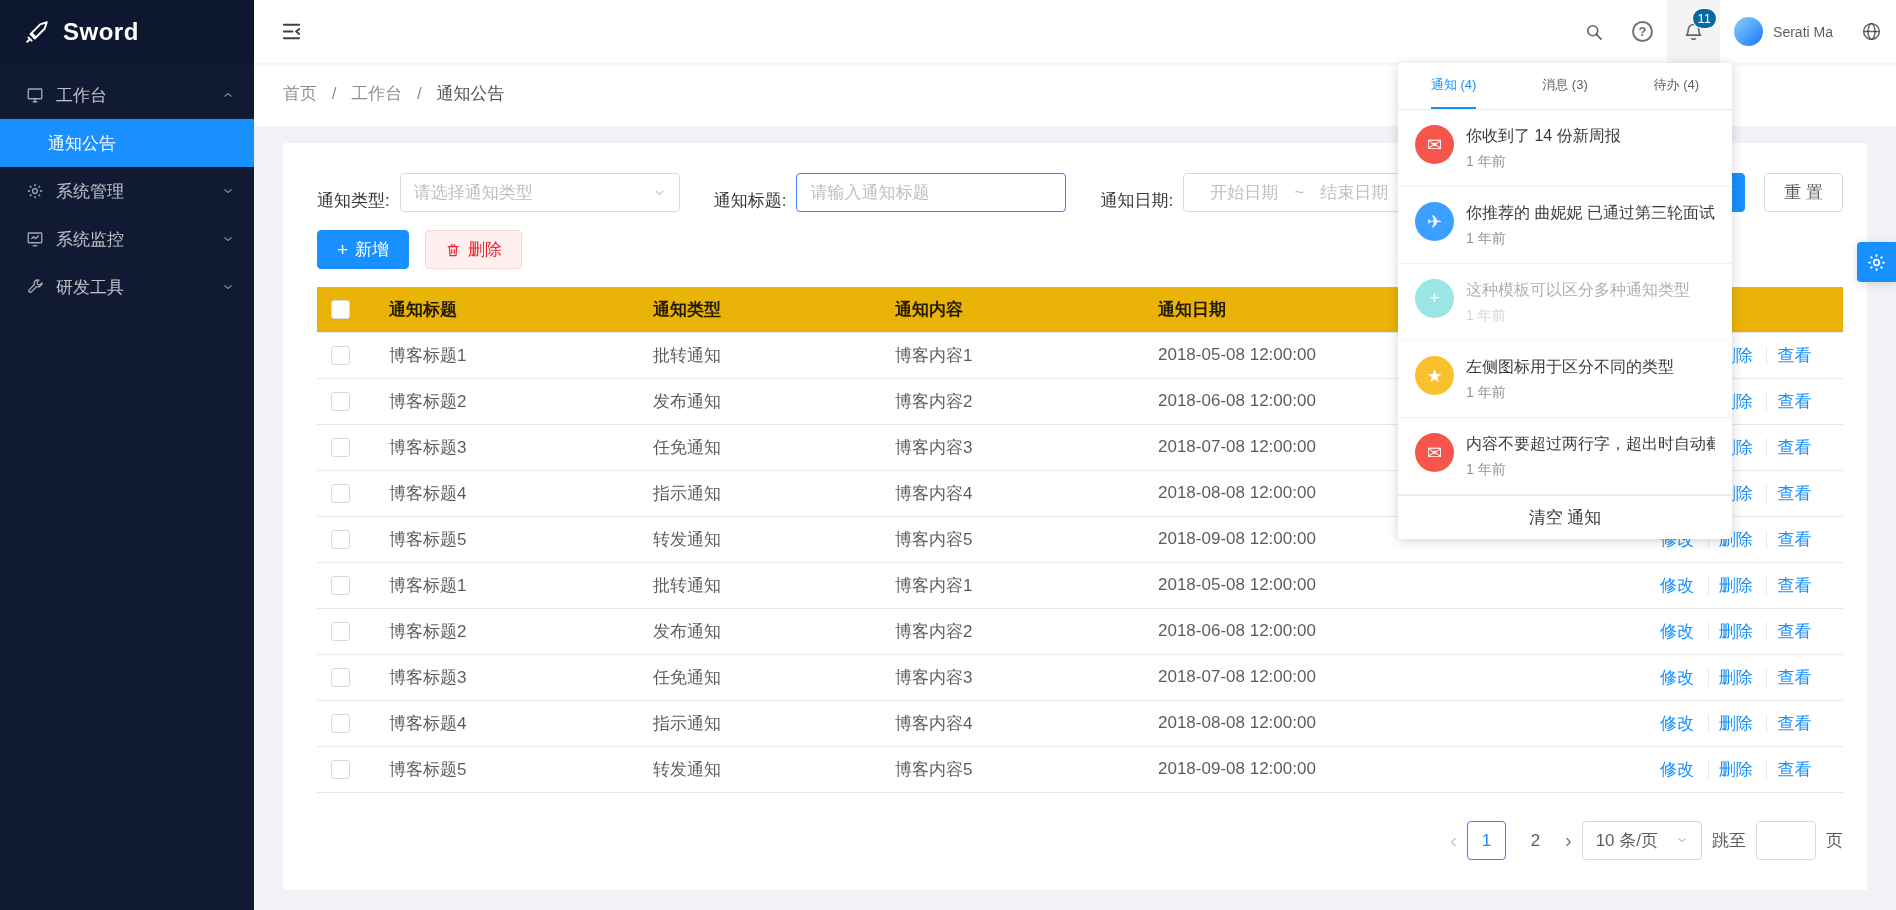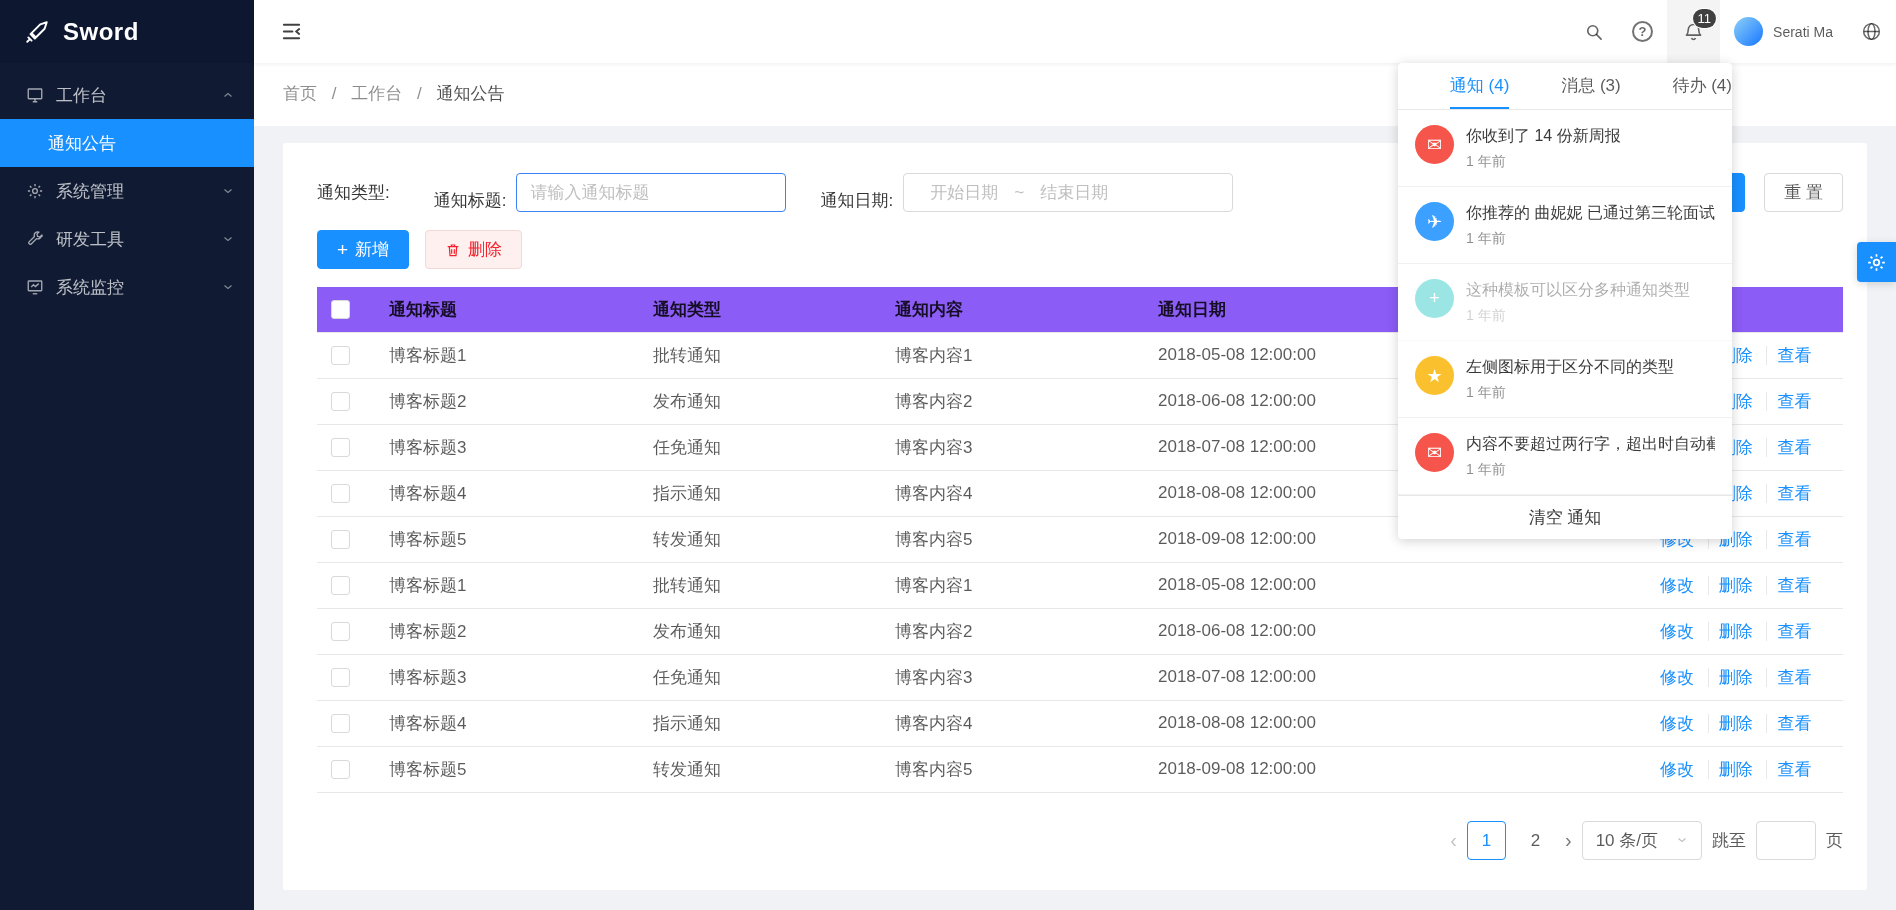--- a/index.html
+++ b/index.html
@@ -23,21 +23,21 @@
   .mi-icon { flex-shrink:0; opacity:.85; }
 
   
   .main { flex:1; min-width:0; display:flex; flex-direction:column; background:#f0f2f5; }
   .topbar { height:63px; background:#fff; display:flex; align-items:center; justify-content:space-between;
             padding-left:26px; box-shadow:0 1px 4px rgba(0,21,41,.08); position:relative; z-index:5; }
   .fold { display:flex; align-items:center; cursor:pointer; color:rgba(0,0,0,.75); }
   .topbar-right { display:flex; align-items:center; height:100%; }
   .tb-action { height:100%; display:flex; align-items:center; padding:0 14px; cursor:pointer; color:rgba(0,0,0,.6); }
   .tb-action.bell { position:relative; background:#f4f4f4; padding:0 16px; }
-  .badge { position:absolute; top:9px; right:4px; background:#404040; color:#fff; font-size:13px;
+  .badge { position:absolute; top:9px; right:4px; background:#0369a1; color:#fff; font-size:13px;
            line-height:19px; padding:0 5px; border-radius:10px; box-shadow:0 0 0 1px #fff; }
   .qmark { width:21px; height:21px; border:2px solid rgba(0,0,0,.55); border-radius:50%;
            display:flex; align-items:center; justify-content:center; font-size:13px; font-weight:bold; }
   .tb-user { height:100%; display:flex; align-items:center; gap:10px; padding:0 14px; font-size:14px;
              color:rgba(0,0,0,.65); cursor:pointer; }
   .avatar { width:29px; height:29px; border-radius:50%; background:linear-gradient(135deg,#8ed0f8,#1677ff); }
 
   
   .pagehead { background:#fff; padding:19px 29px 21px; }
   .breadcrumb { font-size:17px; color:rgba(0,0,0,.45); }
@@ -70,21 +70,21 @@
          gap:7px; font-family:inherit; white-space:nowrap; }
   .btn.primary { background:#1890ff; border-color:#1890ff; color:#fff; }
   .btn.danger-light { background:#fdf0ef; border-color:#f3d8d6; color:#f5222d; }
   .ml { margin-left:19px; }
   .plus { font-size:19px; line-height:1; }
 
   .toolbar { margin-top:18px; display:flex; gap:16px; }
 
   
   table.table { width:100%; border-collapse:collapse; table-layout:fixed; font-size:17px; margin-top:18px; }
-  .table th { background:#8b5cf6; font-weight:bold; color:rgba(0,0,0,.85); text-align:left;
+  .table th { background:#eab308; font-weight:bold; color:rgba(0,0,0,.85); text-align:left;
               height:45px; padding:0 8px; border-bottom:1px solid #e8e8e8; }
   .table td { height:46px; padding:0 8px; border-bottom:1px solid #e8e8e8; color:rgba(0,0,0,.65);
               white-space:nowrap; overflow:hidden; }
   .table th:first-child, .table td:first-child { padding-left:14px; }
   .col-actions { padding-left:92px !important; white-space:nowrap; }
   .col-actions a { color:#1890ff; text-decoration:none; cursor:pointer; }
   .col-actions a.sep { margin-left:9px; padding-left:10px; border-left:1px solid #e8e8e8; }
   .checkbox { width:19px; height:19px; border:1px solid #d9d9d9; border-radius:3px; background:#fff; cursor:pointer; }
 
   
@@ -95,21 +95,21 @@
   .pg-item { min-width:39px; height:39px; line-height:39px; text-align:center; border-radius:4px; cursor:pointer; }
   .pg-item.active { border:1px solid #1890ff; color:#1890ff; line-height:37px; }
   .pg-size { height:39px; gap:18px; color:rgba(0,0,0,.65); }
   .pg-jump { width:60px; height:39px; border:1px solid #d9d9d9; border-radius:4px; font-size:17px;
              padding:0 8px; outline:none; font-family:inherit; }
 
   
   .notif { position:absolute; top:63px; left:1398px; width:334px; background:#fff; border-radius:4px;
            box-shadow:0 2px 12px rgba(0,0,0,.18); z-index:50; }
   .notif-tabs { display:flex; border-bottom:1px solid #e8e8e8; }
-  .ntab { flex:1; display:flex; justify-content:flex-end; height:46px; font-size:17px;
+  .ntab { flex:1; display:flex; justify-content:center; height:46px; font-size:13px;
           color:rgba(0,0,0,.65); cursor:pointer; }
   .ntab span { display:flex; align-items:center; height:100%; border-bottom:2px solid transparent; }
   .ntab.active span { color:#1890ff; border-bottom-color:#1890ff; }
   .notif-list { list-style:none; margin:0; padding:0; }
   .notif-item { display:flex; gap:12px; padding:15px 17px; border-bottom:1px solid #f0f0f0; cursor:pointer; }
   .notif-item.read { opacity:.42; }
   .n-avatar { width:39px; height:39px; border-radius:50%; color:#fff; font-size:18px; flex-shrink:0;
               display:flex; align-items:center; justify-content:center; }
   .n-body { display:flex; flex-direction:column; gap:7px; min-width:0; }
   .n-title { font-size:16px; color:rgba(0,0,0,.78); line-height:21px; white-space:nowrap; overflow:hidden; }
@@ -167,40 +167,40 @@
         </span>
         <span>系统管理</span>
         <span class="chev">
           <svg width="12" height="12" viewBox="0 0 24 24" fill="none" stroke="currentColor" stroke-width="2.4">
               <path d="M5 9l7 6 7-6"></path>
             </svg>
         </span>
       </div>
       <div class="menu-item">
         <span class="mi-icon">
-          <svg width="18" height="18" viewBox="0 0 24 24" fill="none" stroke="currentColor" stroke-width="1.8" stroke-linejoin="round">
-              <path d="M20.5 7.3a4.6 4.6 0 0 1-6.4 4.2l-6.8 6.9a2 2 0 0 1-2.9-2.9l6.9-6.8a4.6 4.6 0 0 1 6-5.9L14.6 5.5l.9 3 3 .9 2.7-2.7c.2.5.3 1 .3 1.6z"></path>
-            </svg>
-        </span>
-        <span>研发工具</span>
-        <span class="chev">
-          <svg width="12" height="12" viewBox="0 0 24 24" fill="none" stroke="currentColor" stroke-width="2.4">
-              <path d="M5 9l7 6 7-6"></path>
-            </svg>
-        </span>
-      </div>
-      <div class="menu-item">
-        <span class="mi-icon">
           <svg width="18" height="18" viewBox="0 0 24 24" fill="none" stroke="currentColor" stroke-width="1.8">
               <rect x="3" y="4" width="18" height="13" rx="1"></rect>
               <path d="M7 12l3-3 2.5 2.5L17 7.5"></path>
               <path d="M9 21h6"></path>
             </svg>
         </span>
         <span>系统监控</span>
+        <span class="chev">
+          <svg width="12" height="12" viewBox="0 0 24 24" fill="none" stroke="currentColor" stroke-width="2.4">
+              <path d="M5 9l7 6 7-6"></path>
+            </svg>
+        </span>
+      </div>
+      <div class="menu-item">
+        <span class="mi-icon">
+          <svg width="18" height="18" viewBox="0 0 24 24" fill="none" stroke="currentColor" stroke-width="1.8" stroke-linejoin="round">
+              <path d="M20.5 7.3a4.6 4.6 0 0 1-6.4 4.2l-6.8 6.9a2 2 0 0 1-2.9-2.9l6.9-6.8a4.6 4.6 0 0 1 6-5.9L14.6 5.5l.9 3 3 .9 2.7-2.7c.2.5.3 1 .3 1.6z"></path>
+            </svg>
+        </span>
+        <span>研发工具</span>
         <span class="chev">
           <svg width="12" height="12" viewBox="0 0 24 24" fill="none" stroke="currentColor" stroke-width="2.4">
               <path d="M5 9l7 6 7-6"></path>
             </svg>
         </span>
       </div>
     </nav>
   </aside>
 
   <div class="main">
@@ -263,20 +263,28 @@
           </span>
         </nav>
     </div>
 
     <div class="content">
       <div class="card">
 
         <div class="filter-row">
           <div class="fgroup">
             <label>通知类型:</label>
+            <div class="select type-select">
+              <span>请选择通知类型</span>
+              <span class="chev">
+                <svg width="13" height="13" viewBox="0 0 24 24" fill="none" stroke="currentColor" stroke-width="2.2">
+                    <path d="M5 9l7 6 7-6"></path>
+                  </svg>
+              </span>
+            </div>
           </div>
           <div class="fgroup">
             <label>通知标题:</label>
             <input class="text" type="text" placeholder="请输入通知标题" style="">
           </div>
           <div class="fgroup">
             <label>通知日期:</label>
             <div class="range">
               <span>开始日期</span>
               <span>~</span>

